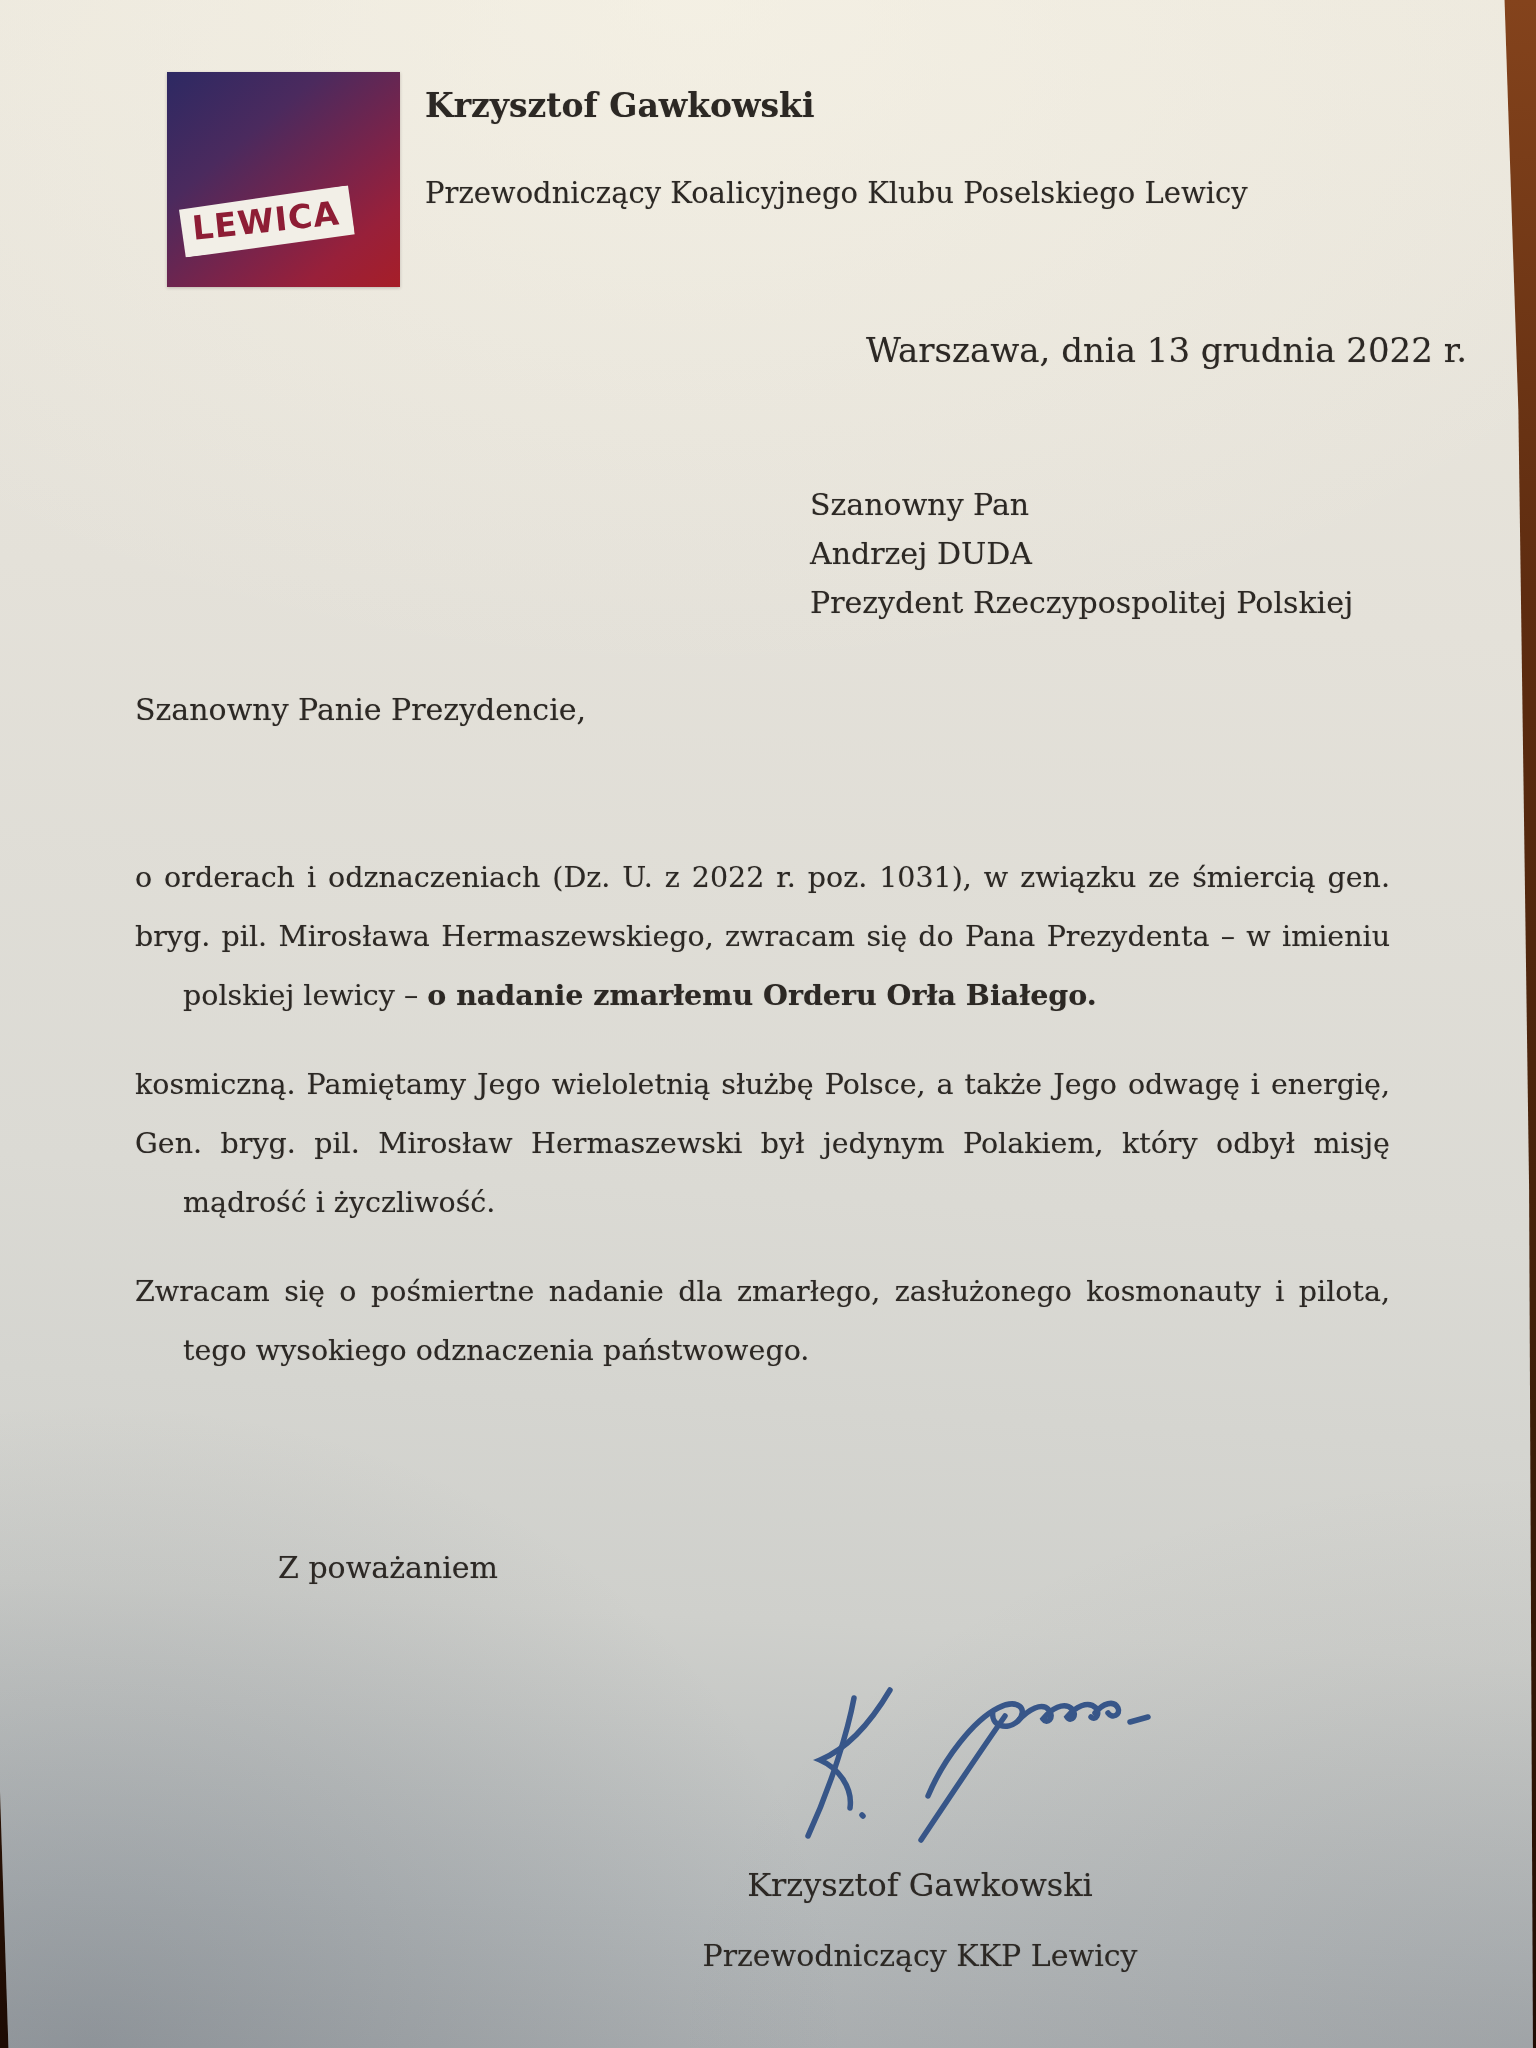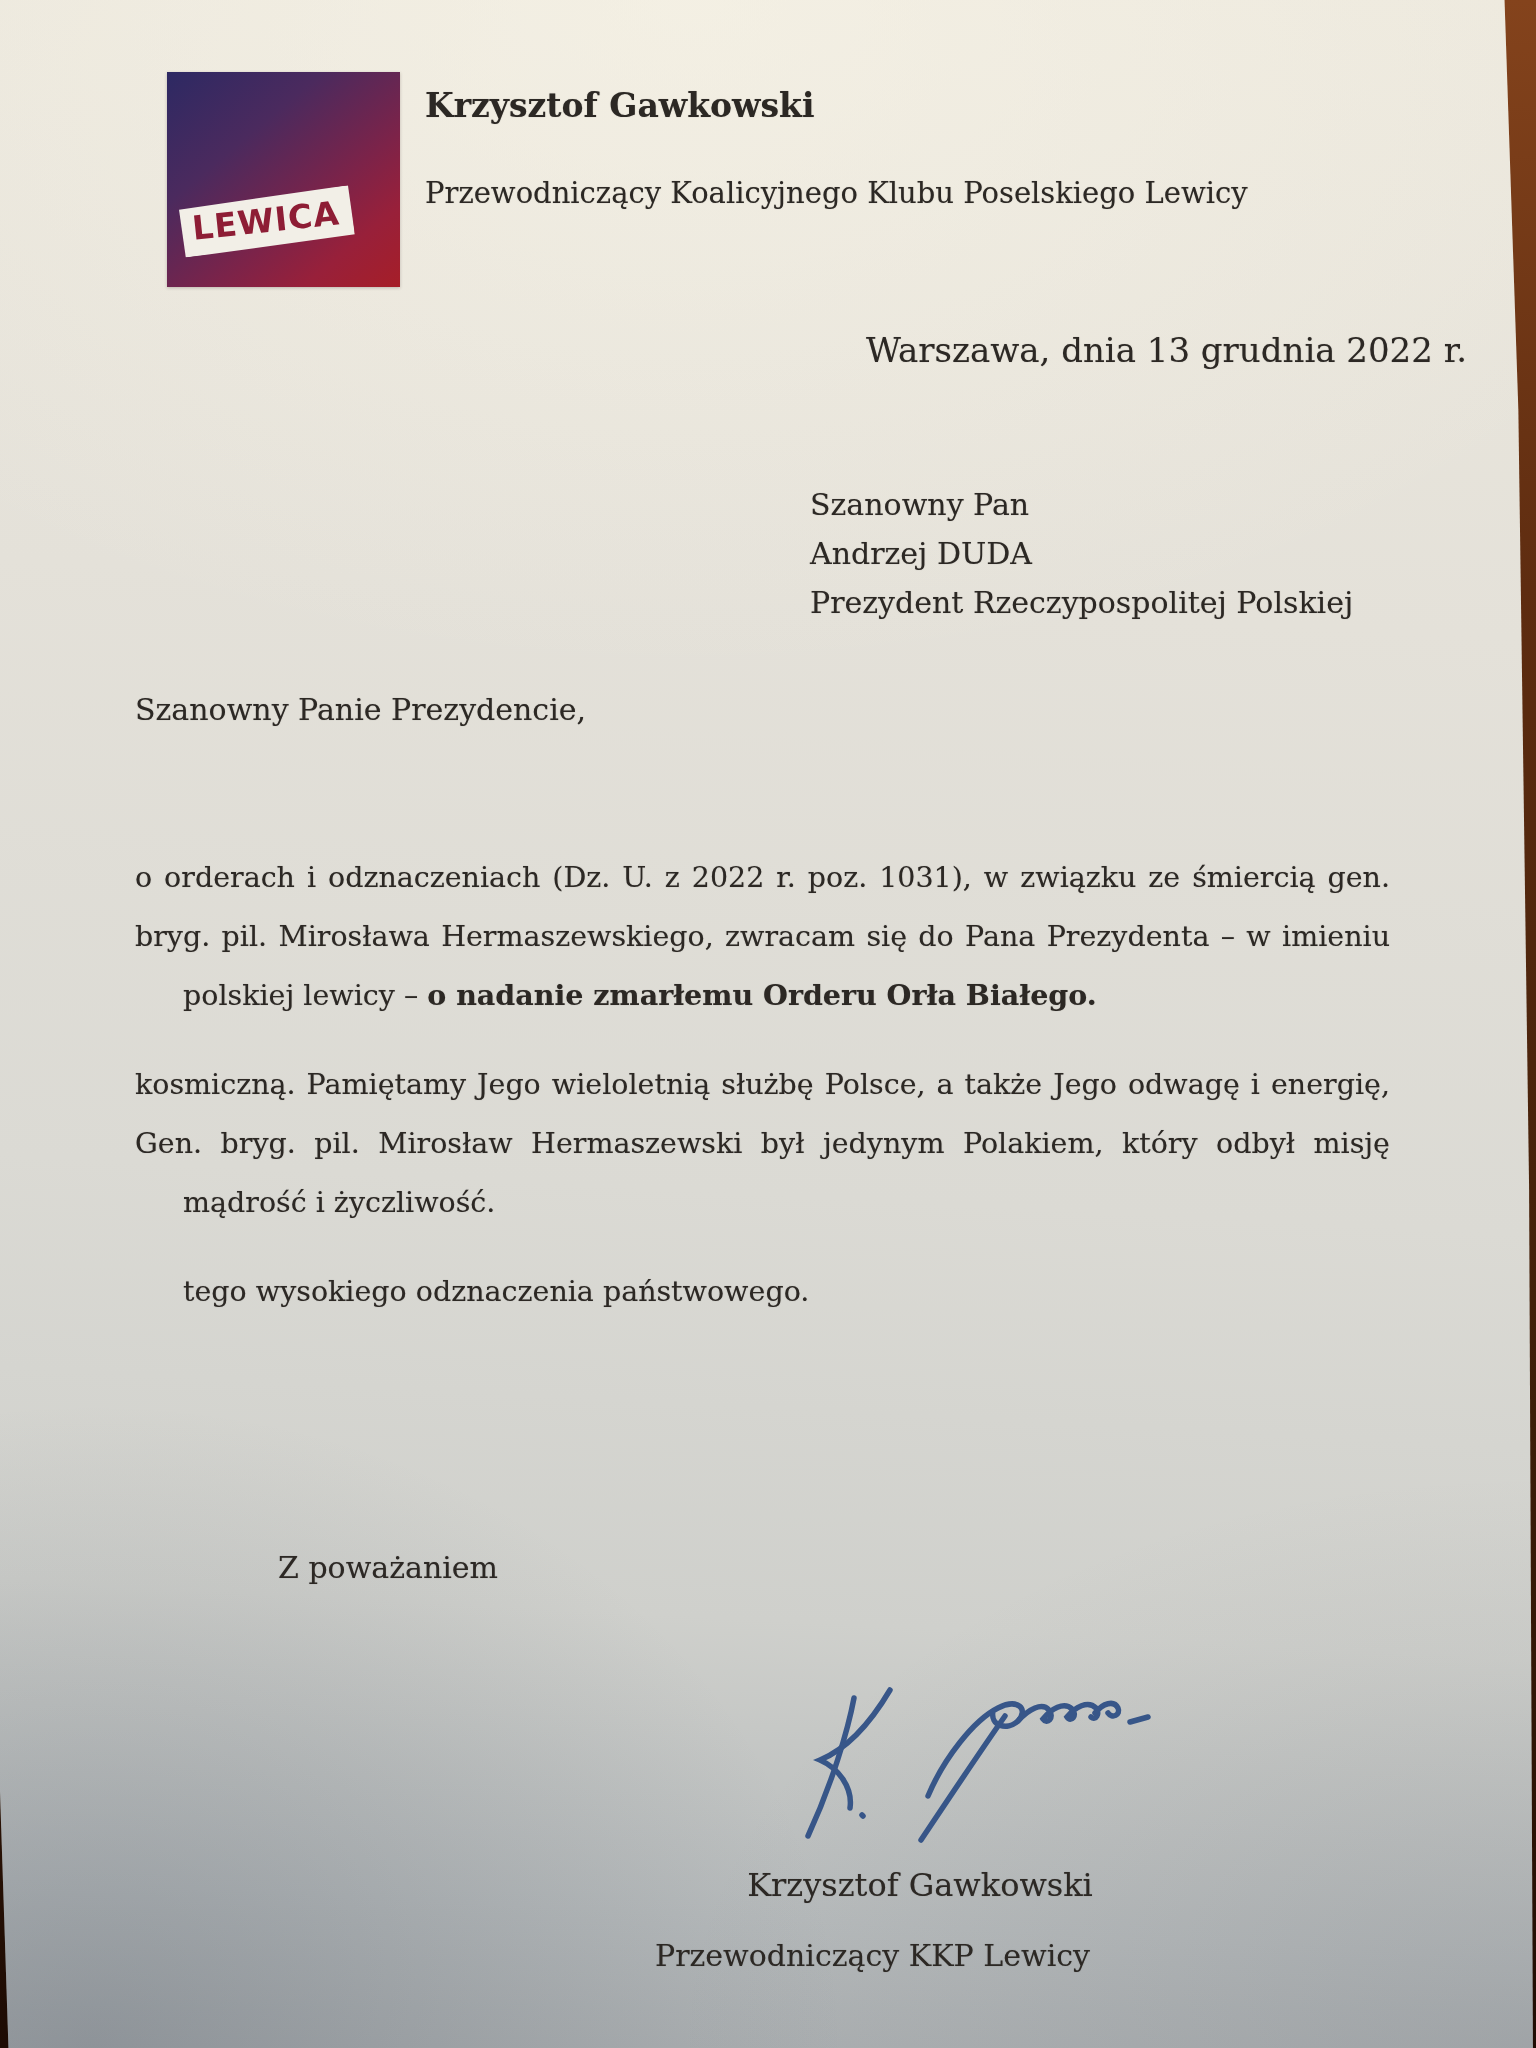--- a/index.html
+++ b/index.html
@@ -52,21 +52,21 @@
   .greeting{left:135px;top:692px;font-size:30px;}
   .body-block{left:135px;top:848px;width:1255px;font-size:28.5px;line-height:59px;}
   .paragraph{margin:0 0 30px 0;}
   .line{text-align:justify;text-align-last:justify;}
   .line.last{text-align-last:left;margin-left:48px;}
   .line b{font-weight:bold;}
   .valediction{left:278px;top:1550px;font-size:30px;}
   
   .sig-svg{left:758px;top:1664px;}
   .sig-name{left:655px;top:1866px;width:530px;text-align:center;font-size:32px;}
-  .sig-title{left:655px;top:1938px;width:530px;font-size:30px;}
+  .sig-title{left:655px;top:1938px;width:530px;text-align:center;font-size:30px;}
 </style>
 </head>
 <body style="--ink: #2c2824; --logo-a: #2d2963; --logo-b: #a61e28; --logo-text: #8e1d35;">
 
 <div class="wood"></div>
 
 <div class="paper">
 
   <div class="abs logo">
     <div class="logo-banner">
@@ -91,20 +91,21 @@
         <div class="line"><span>o orderach i odznaczeniach (Dz. U. z 2022 r. poz. 1031), w związku ze śmiercią gen.</span></div>
         <div class="line"><span>bryg. pil. Mirosława Hermaszewskiego, zwracam się do Pana Prezydenta – w imieniu</span></div>
         <div class="line last"><span>polskiej lewicy – </span><b>o nadanie zmarłemu Orderu Orła Białego.</b></div>
       </div>
       <div class="paragraph">
         <div class="line"><span>kosmiczną. Pamiętamy Jego wieloletnią służbę Polsce, a także Jego odwagę i energię,</span></div>
         <div class="line"><span>Gen. bryg. pil. Mirosław Hermaszewski był jedynym Polakiem, który odbył misję</span></div>
         <div class="line last"><span>mądrość i życzliwość.</span></div>
       </div>
       <div class="paragraph">
+        <div class="line"><span>Zwracam się o pośmiertne nadanie dla zmarłego, zasłużonego kosmonauty i pilota,</span></div>
         <div class="line last"><span>tego wysokiego odznaczenia państwowego.</span></div>
       </div>
     </div>
 
   <div class="abs txt valediction">Z poważaniem</div>
 
   <svg class="abs sig-svg" width="420" height="215" viewBox="0 0 420 215" fill="none">
     <g stroke="#2c4d84" stroke-width="5.5" stroke-linecap="round" fill="none" opacity="0.92">
       <path d="M96 34 C90 66 74 120 50 172"></path>
       <path d="M132 26 C113 58 89 85 62 96 C80 104 95 123 92 144"></path>

